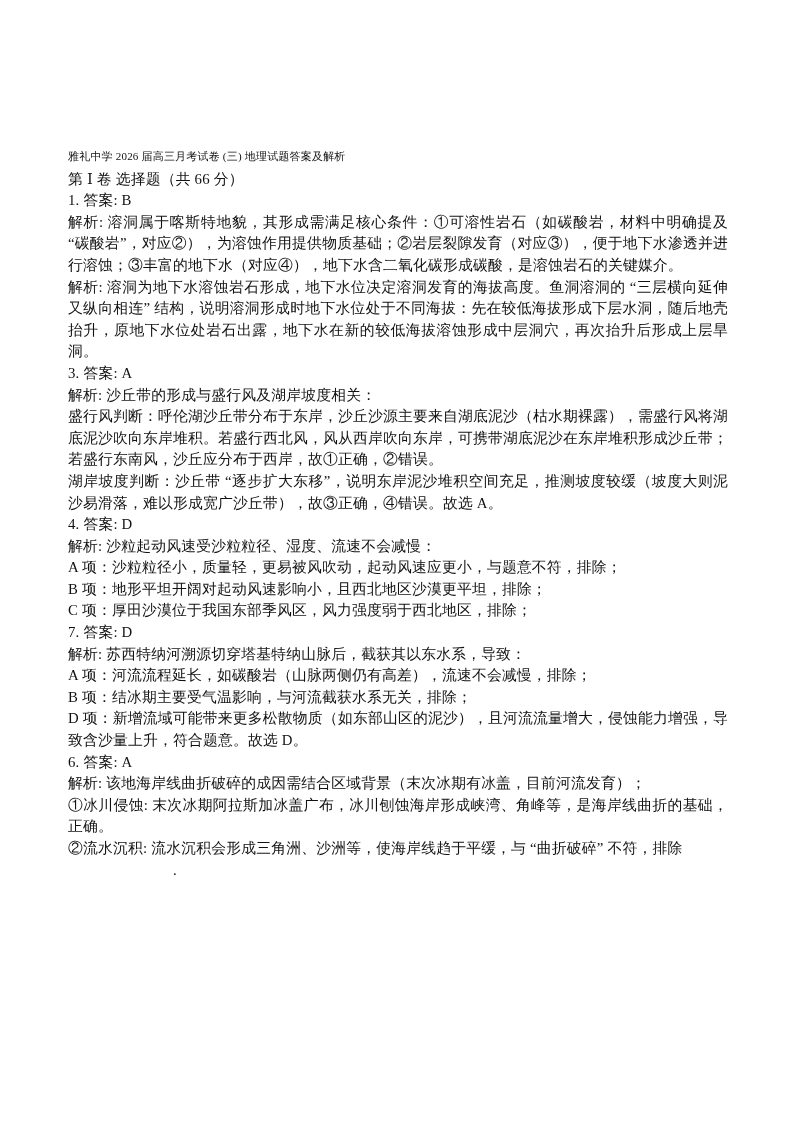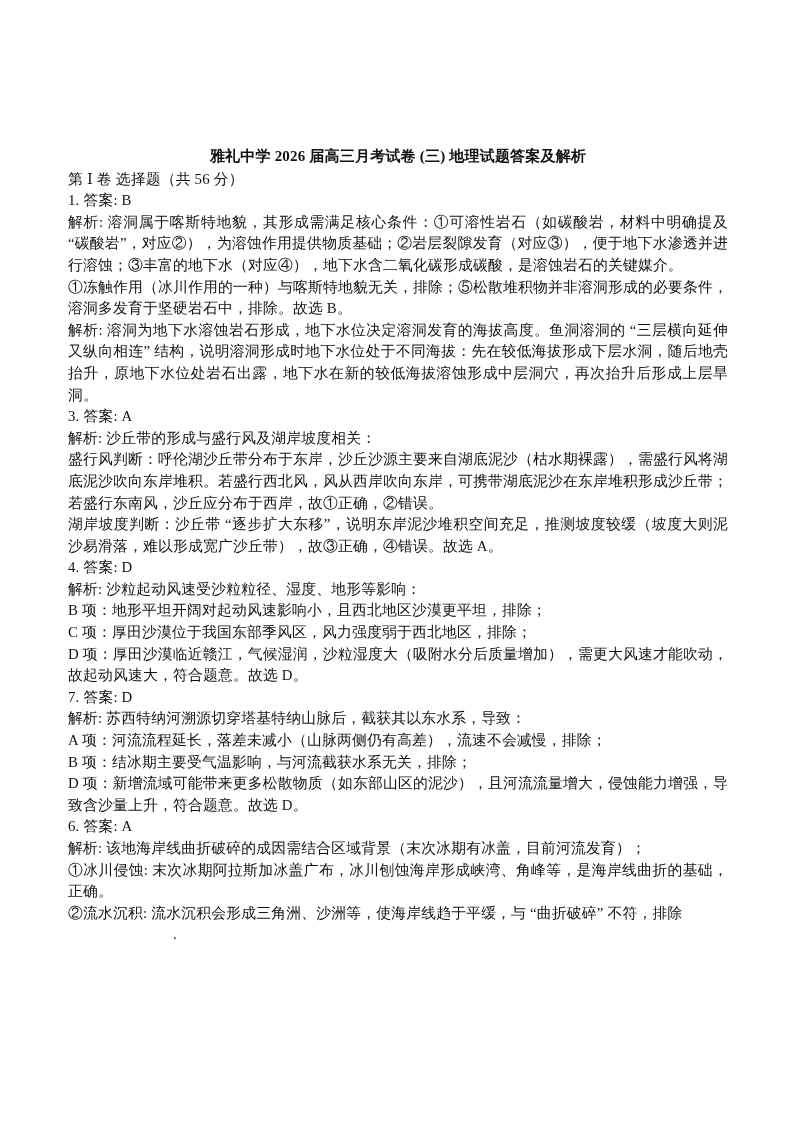--- a/index.html
+++ b/index.html
@@ -14,23 +14,23 @@
     font-family: "Liberation Serif", "DejaVu Serif", serif;
     color: #111111;
   }
   .page {
     box-sizing: border-box;
     width: 794px;
     height: 1123px;
     padding: 146px 66px 0 68px;
   }
   .title {
-    font-size: 15px;
-    font-weight: 700;
-    text-align: center;
+    font-size: 11px;
+    font-weight: 400;
+    text-align: left;
     margin: 0 0 1px 0;
     line-height: 21.6px;
     letter-spacing: 0.2px;
   }
   p.line {
     margin: 0;
     font-size: 14.8px;
     line-height: 21.6px;
     text-align: justify;
     letter-spacing: 0.2px;
@@ -41,42 +41,41 @@
     text-align: left;
   }
 </style>
 </head>
 <body>
 
 <div class="page">
 
   <h1 class="title">雅礼中学 2026 届高三月考试卷 (三) 地理试题答案及解析</h1>
 
-  <p class="line">第 Ⅰ 卷 选择题（共 56 分）</p>
+  <p class="line">第 Ⅰ 卷 选择题（共 66 分）</p>
 
   <p class="line">1. 答案: B</p>
   <p class="line">解析: 溶洞属于喀斯特地貌，其形成需满足核心条件：①可溶性岩石（如碳酸岩，材料中明确提及 “碳酸岩”，对应②），为溶蚀作用提供物质基础；②岩层裂隙发育（对应③），便于地下水渗透并进行溶蚀；③丰富的地下水（对应④），地下水含二氧化碳形成碳酸，是溶蚀岩石的关键媒介。</p>
-  <p class="line">①冻触作用（冰川作用的一种）与喀斯特地貌无关，排除；⑤松散堆积物并非溶洞形成的必要条件，溶洞多发育于坚硬岩石中，排除。故选 B。</p>
 
   <p class="line">解析: 溶洞为地下水溶蚀岩石形成，地下水位决定溶洞发育的海拔高度。鱼洞溶洞的 “三层横向延伸又纵向相连” 结构，说明溶洞形成时地下水位处于不同海拔：先在较低海拔形成下层水洞，随后地壳抬升，原地下水位处岩石出露，地下水在新的较低海拔溶蚀形成中层洞穴，再次抬升后形成上层旱洞。</p>
 
   <p class="line">3. 答案: A</p>
   <p class="line">解析: 沙丘带的形成与盛行风及湖岸坡度相关：</p>
   <p class="line">盛行风判断：呼伦湖沙丘带分布于东岸，沙丘沙源主要来自湖底泥沙（枯水期裸露），需盛行风将湖底泥沙吹向东岸堆积。若盛行西北风，风从西岸吹向东岸，可携带湖底泥沙在东岸堆积形成沙丘带；若盛行东南风，沙丘应分布于西岸，故①正确，②错误。</p>
   <p class="line">湖岸坡度判断：沙丘带 “逐步扩大东移”，说明东岸泥沙堆积空间充足，推测坡度较缓（坡度大则泥沙易滑落，难以形成宽广沙丘带），故③正确，④错误。故选 A。</p>
 
   <p class="line">4. 答案: D</p>
-  <p class="line">解析: 沙粒起动风速受沙粒粒径、湿度、地形等影响：</p>
+  <p class="line">解析: 沙粒起动风速受沙粒粒径、湿度、流速不会减慢：</p>
+  <p class="line">A 项：沙粒粒径小，质量轻，更易被风吹动，起动风速应更小，与题意不符，排除；</p>
   <p class="line">B 项：地形平坦开阔对起动风速影响小，且西北地区沙漠更平坦，排除；</p>
   <p class="line">C 项：厚田沙漠位于我国东部季风区，风力强度弱于西北地区，排除；</p>
-  <p class="line">D 项：厚田沙漠临近赣江，气候湿润，沙粒湿度大（吸附水分后质量增加），需更大风速才能吹动，故起动风速大，符合题意。故选 D。</p>
 
   <p class="line">7. 答案: D</p>
   <p class="line">解析: 苏西特纳河溯源切穿塔基特纳山脉后，截获其以东水系，导致：</p>
-  <p class="line">A 项：河流流程延长，落差未减小（山脉两侧仍有高差），流速不会减慢，排除；</p>
+  <p class="line">A 项：河流流程延长，如碳酸岩（山脉两侧仍有高差），流速不会减慢，排除；</p>
   <p class="line">B 项：结冰期主要受气温影响，与河流截获水系无关，排除；</p>
   <p class="line">D 项：新增流域可能带来更多松散物质（如东部山区的泥沙），且河流流量增大，侵蚀能力增强，导致含沙量上升，符合题意。故选 D。</p>
 
   <p class="line">6. 答案: A</p>
   <p class="line">解析: 该地海岸线曲折破碎的成因需结合区域背景（末次冰期有冰盖，目前河流发育）；</p>
   <p class="line">①冰川侵蚀: 末次冰期阿拉斯加冰盖广布，冰川刨蚀海岸形成峡湾、角峰等，是海岸线曲折的基础，正确。</p>
   <p class="line">②流水沉积: 流水沉积会形成三角洲、沙洲等，使海岸线趋于平缓，与 “曲折破碎” 不符，排除</p>
 
   <p class="line stray">.</p>
 

